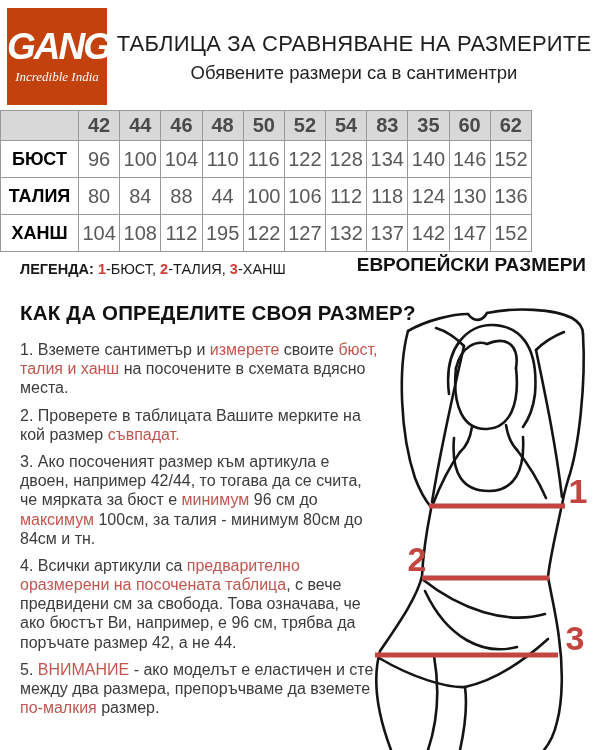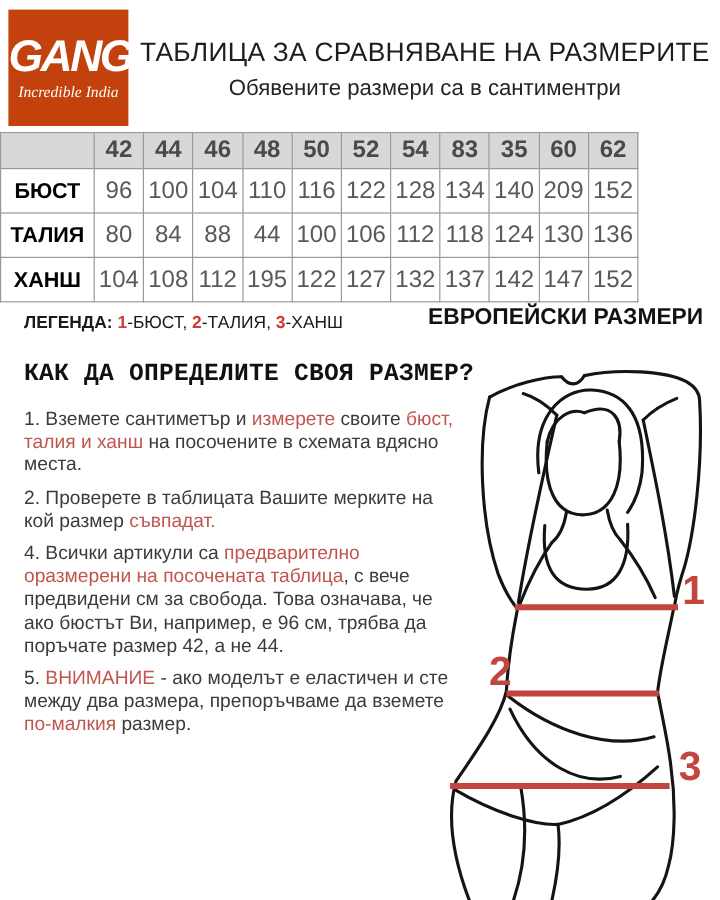--- a/index.html
+++ b/index.html
@@ -32,21 +32,21 @@
   table.sizes th, table.sizes td { border:1px solid #999; text-align:center; padding:0; }
   table.sizes thead th { background:#d8d8d8; height:29px; font-size:20px; color:#4a4a4a; }
   table.sizes tbody td { height:36px; font-size:20px; color:#595959; font-weight:normal; }
   table.sizes tbody th { font-size:18px; color:#000; background:#fff; }
   
   .legend { position:absolute; left:20px; top:261px; font-size:14.5px; color:#1a1a1a; white-space:nowrap; }
   .legend .lab { font-weight:bold; }
   .legend .num { font-weight:bold; color:#d03b36; }
   .euro { position:absolute; right:14px; top:254px; font-size:19px; font-weight:bold; color:#121212; }
   
-  .heading { position:absolute; left:20px; top:301px; font-size:20.5px; font-weight:bold; color:#111; letter-spacing:0.2px;font-family:Liberation Mono, monospace; }
+  .heading { position:absolute; left:20px; top:301px; font-size:20.5px; font-weight:bold; color:#111; letter-spacing:0.2px; }
   
   .instructions { position:absolute; left:20px; top:340px; width:358px; font-size:16px; line-height:1.2; color:#3b3b3b; }
   .instructions p { margin:0 0 8px 0; }
   .red { color:#c0564f; }
   
   .figure { position:absolute; left:365px; top:298px; width:235px; height:452px; }
   .figure svg { display:block; }
   .figure text { font-family:"Liberation Sans",sans-serif; font-weight:bold; font-size:34px; fill:#c2453f; }
 </style>
 </head>
@@ -84,21 +84,21 @@
         <th style="width: 77px;">БЮСТ</th>
         <td>96</td>
         <td>100</td>
         <td>104</td>
         <td>110</td>
         <td>116</td>
         <td>122</td>
         <td>128</td>
         <td>134</td>
         <td>140</td>
-        <td>209</td>
+        <td>146</td>
         <td>152</td>
       </tr>
       <tr>
         <th style="width: 77px;">ТАЛИЯ</th>
         <td>80</td>
         <td>84</td>
         <td>88</td>
         <td>44</td>
         <td>100</td>
         <td>106</td>
@@ -129,20 +129,21 @@
   <span class="lab">ЛЕГЕНДА:</span>
   <span> <span class="num">1</span><span>-БЮСТ, </span><span class="num">2</span><span>-ТАЛИЯ, </span><span class="num">3</span><span>-ХАНШ</span></span>
 </div>
 <div class="euro">ЕВРОПЕЙСКИ РАЗМЕРИ</div>
 
 <div class="heading">КАК ДА ОПРЕДЕЛИТЕ СВОЯ РАЗМЕР?</div>
 
 <div class="instructions">
     <p><span>1. Вземете сантиметър и </span><span class="red">измерете</span><span> своите </span><span class="red">бюст, талия и ханш</span><span> на посочените в схемата вдясно места.</span></p>
     <p><span>2. Проверете в таблицата Вашите мерките на кой размер </span><span class="red">съвпадат.</span></p>
+    <p><span>3. Ако посоченият размер към артикула е двоен, например 42/44, то тогава да се счита, че мярката за бюст е </span><span class="red">минимум</span><span> 96 см до </span><span class="red">максимум</span><span> 100см, за талия - минимум 80см до 84см и тн.</span></p>
     <p><span>4. Всички артикули са </span><span class="red">предварително оразмерени на посочената таблица</span><span>, с вече предвидени см за свобода. Това означава, че ако бюстът Ви, например, е 96 см, трябва да поръчате размер 42, а не 44.</span></p>
     <p><span>5. </span><span class="red">ВНИМАНИЕ</span><span> - ако моделът е еластичен и сте между два размера, препоръчваме да вземете </span><span class="red">по-малкия</span><span> размер.</span></p>
   </div>
 
 <div class="figure">
   <svg width="235" height="452" viewBox="0 0 235 452">
     <g fill="none" stroke="#141414" stroke-width="2.6" stroke-linecap="round">
 
       <path d="M 84 96 C 78 48, 104 26, 128 27 C 152 28, 174 44, 170 96 C 168 112, 163 122, 158 129"></path>
       <path d="M 91 70 C 87 108, 98 132, 122 131 C 145 130, 155 106, 151 70"></path>

